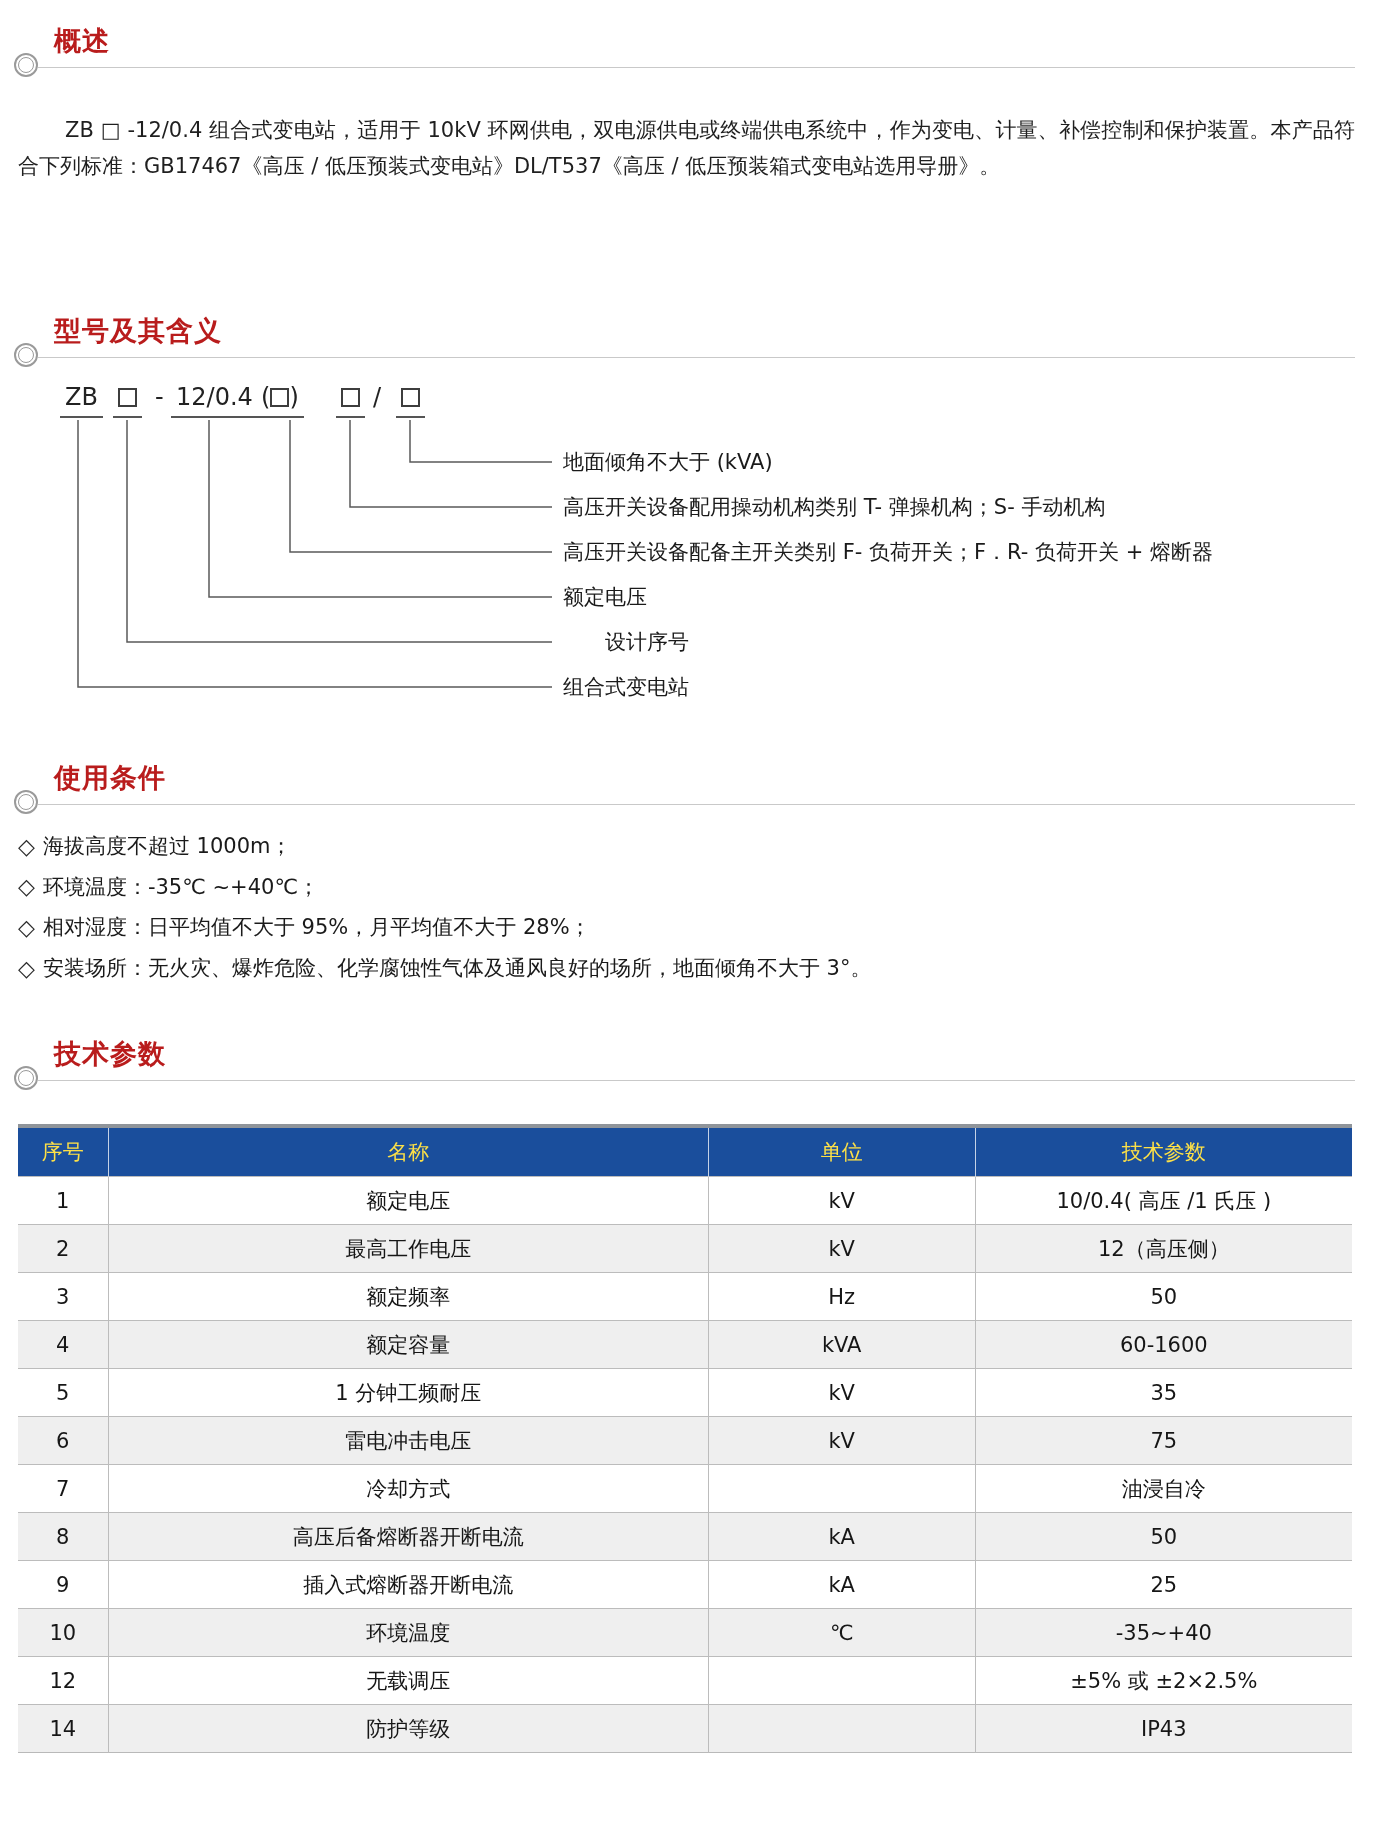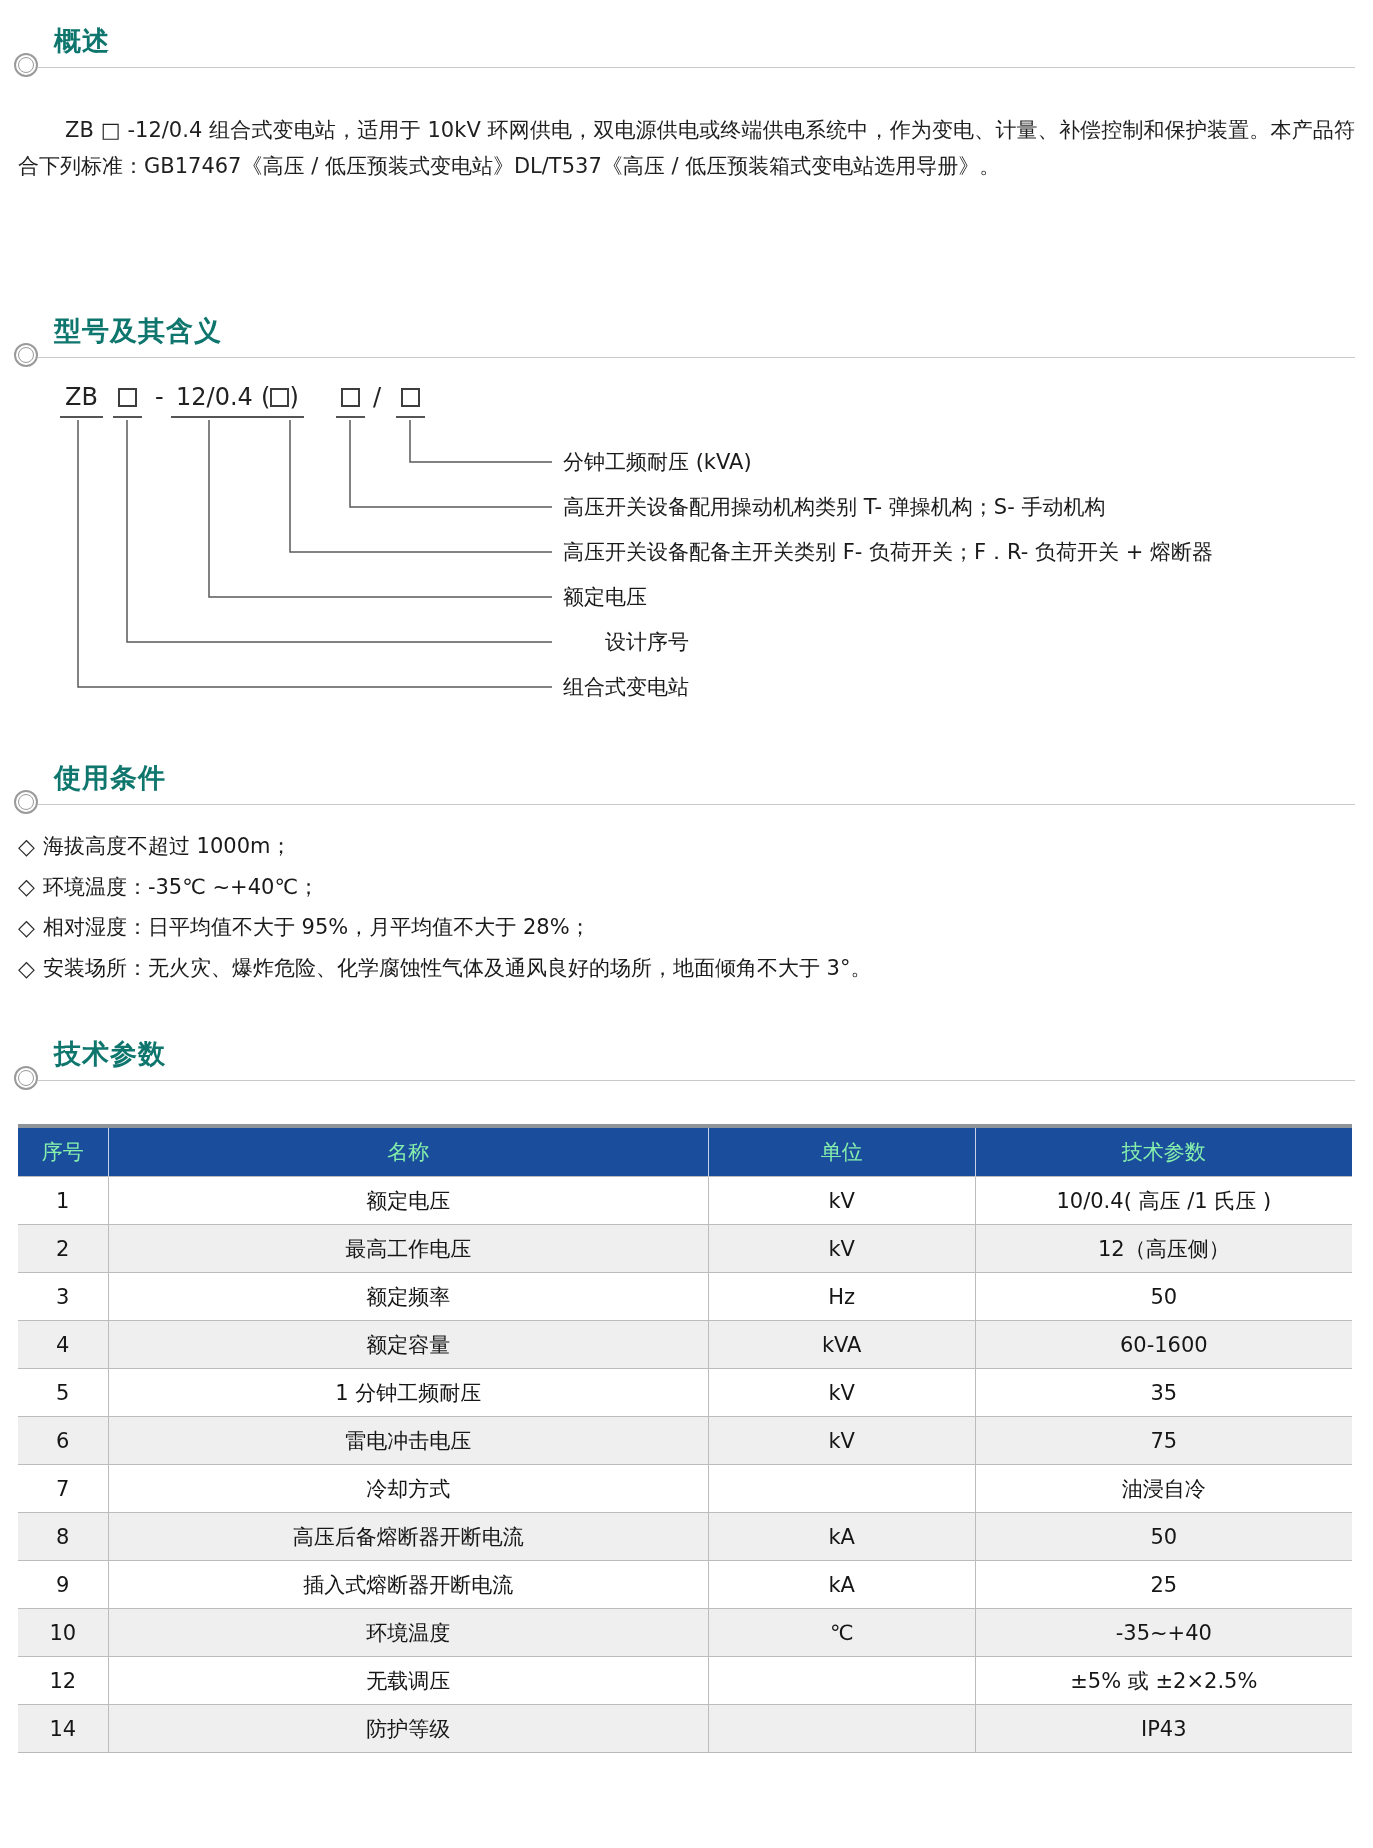--- a/index.html
+++ b/index.html
@@ -8,21 +8,21 @@
     font-family:"DejaVu Sans","Liberation Sans",sans-serif;
     color:#1f1f1f;
   }
   
   .sec{position:absolute;left:14px;right:18px;height:0;}
   .sec .rule{position:absolute;top:0;left:24px;right:0;height:1px;background:#c9c9c9;}
   .sec .ring{position:absolute;top:-14px;left:0;width:24px;height:24px;border:2px solid #9a9a9a;
              border-radius:50%;background:#fff;box-sizing:border-box;}
   .sec .ring::after{content:"";position:absolute;inset:2px;border:1px solid #9a9a9a;border-radius:50%;}
   .sec .title{position:absolute;left:40px;top:-44px;margin:0;
-              font-size:27px;font-weight:bold;color:#0f766e;letter-spacing:1px;white-space:nowrap;}
+              font-size:27px;font-weight:bold;color:#b91c1c;letter-spacing:1px;white-space:nowrap;}
   
   .paras{position:absolute;left:18px;width:1337px;top:92px;font-size:21px;line-height:36px;text-align:justify;}
   .paras p{margin:0;}
   .paras p.p1{text-indent:135px;}
   .paras p.p2{text-indent:47px;margin-top:20px;}
   
   .code-row{position:absolute;top:383px;left:0;height:40px;}
   .tok{position:absolute;top:0;font-size:24px;color:#222;white-space:nowrap;text-align:center;
        padding:0 5px 5px 5px;}
   .tok.u{border-bottom:2px solid #555;}
@@ -30,21 +30,21 @@
            vertical-align:-2px;box-sizing:border-box;}
   .diagram-lines{position:absolute;left:0;top:418px;}
   .model-label{position:absolute;left:563px;height:28px;line-height:28px;font-size:21px;white-space:nowrap;color:#1a1a1a;}
   
   .conds{position:absolute;left:18px;top:826px;width:1337px;}
   .cond{height:40.6px;display:flex;align-items:center;font-size:21px;color:#1a1a1a;}
   .cond .diam{font-size:22px;margin-right:8px;color:#2b2b2b;}
   
   .param-table{position:absolute;left:18px;top:1124px;width:1334px;border-collapse:collapse;
                table-layout:fixed;border-top:4px solid #8f949a;border-bottom:1px solid #b9b9b9;}
-  .param-table th{background:#1a4e9c;color:#86efac;font-weight:normal;font-size:21px;height:48px;
+  .param-table th{background:#1a4e9c;color:#fde047;font-weight:normal;font-size:21px;height:48px;
                   text-align:center;padding:0;}
   .param-table th:not(:last-child){border-right:1px solid rgba(255,255,255,0.75);}
   .param-table td{font-size:21px;color:#161616;text-align:center;height:47px;padding:0;
                   border-top:1px solid #bcbcbc;}
   .param-table td:not(:last-child){border-right:1px solid #bcbcbc;}
   .param-table tbody tr:nth-child(even){background:#efefef;}
   .param-table tbody tr:nth-child(odd){background:#ffffff;}
 </style>
 </head>
 <body>
@@ -79,21 +79,21 @@
   <g fill="none" stroke="#5a5a5a" stroke-width="1.5">
     <path d="M410 2 V44  H552"></path>
     <path d="M350 2 V89  H552"></path>
     <path d="M290 2 V134 H552"></path>
     <path d="M209 2 V179 H552"></path>
     <path d="M127 2 V224 H552"></path>
     <path d="M78  2 V269 H552"></path>
   </g>
 </svg>
 <div id="model-labels">
-    <div class="model-label" style="top: 448px;">分钟工频耐压 (kVA)</div>
+    <div class="model-label" style="top: 448px;">地面倾角不大于 (kVA)</div>
     <div class="model-label" style="top: 493px;">高压开关设备配用操动机构类别 T- 弹操机构；S- 手动机构</div>
     <div class="model-label" style="top: 538px;">高压开关设备配备主开关类别 F- 负荷开关；F．R- 负荷开关 + 熔断器</div>
     <div class="model-label" style="top: 583px;">额定电压</div>
     <div class="model-label" style="top: 628px; margin-left: 42px;">设计序号</div>
     <div class="model-label" style="top: 673px;">组合式变电站</div>
   </div>
 
 <div class="sec" style="top:804px">
   <div class="rule"></div>
   <div class="ring"></div>

